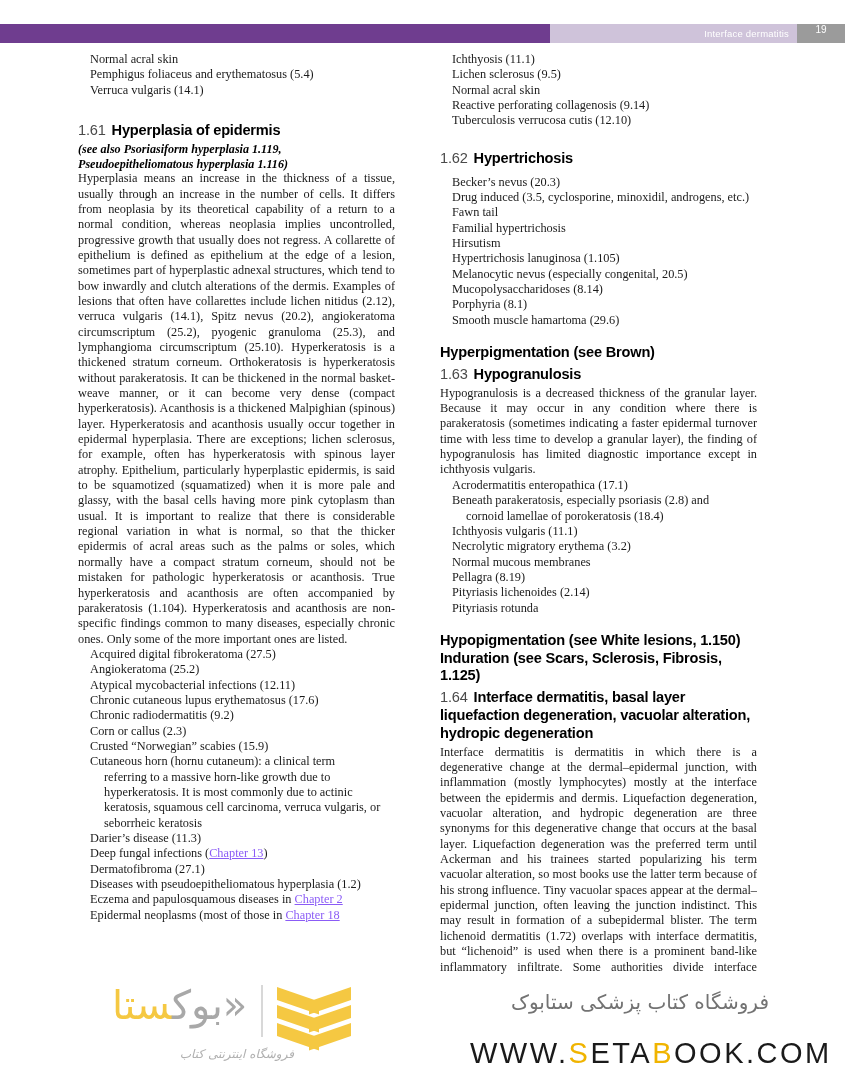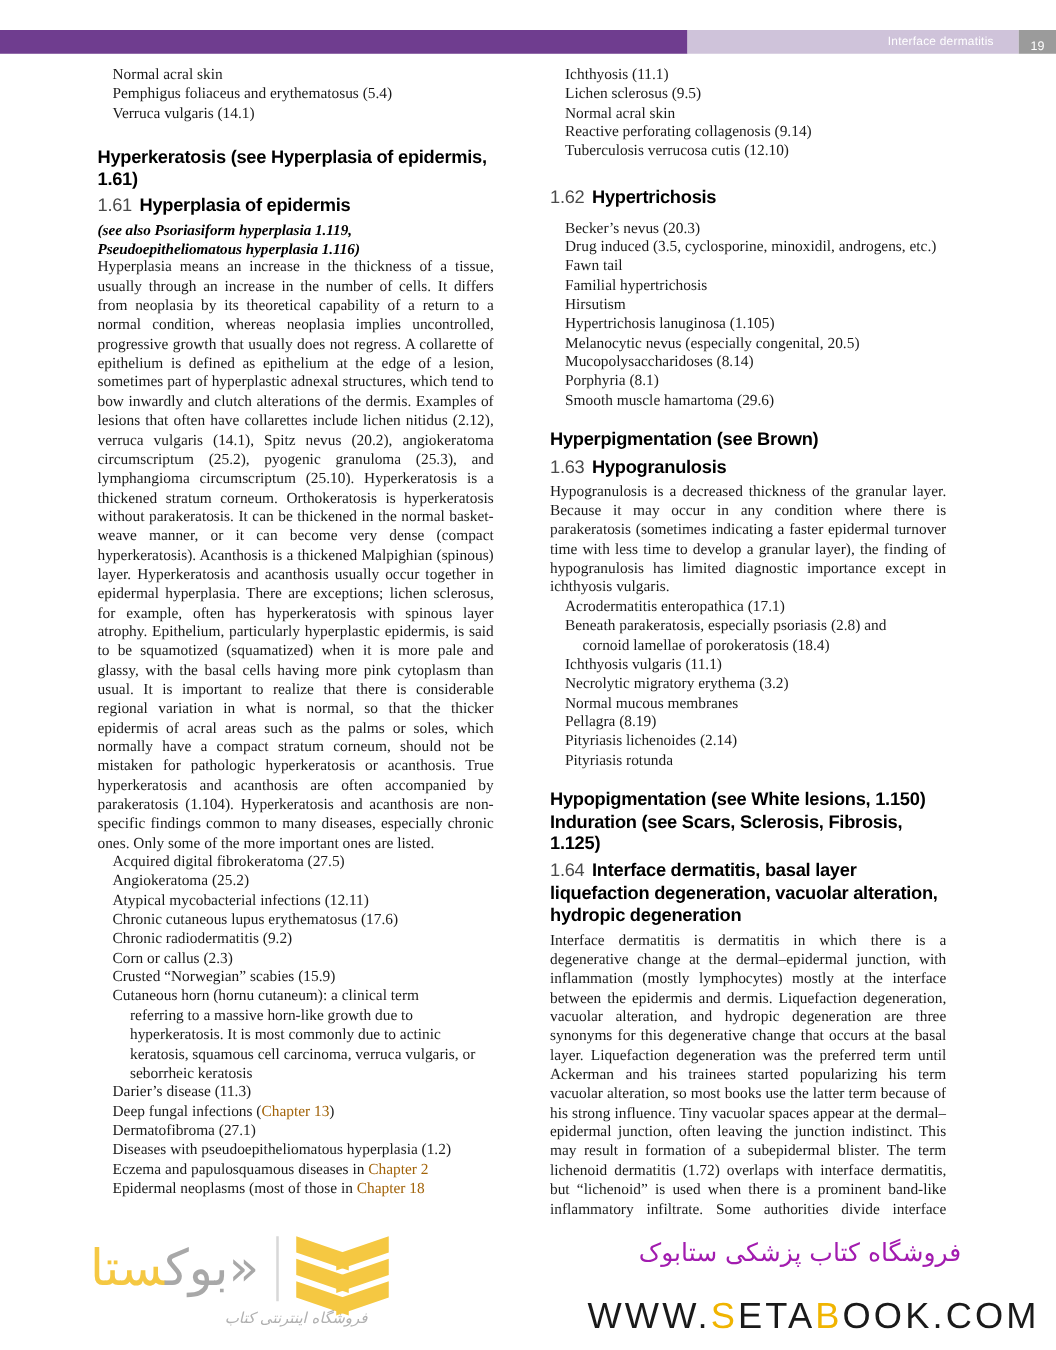--- a/index.html
+++ b/index.html
@@ -34,28 +34,28 @@
     background: #cfc3da;
     display: flex;
     align-items: center;
     justify-content: flex-end;
   }
   .header-title {
     font-family: "Liberation Sans", "DejaVu Sans", sans-serif;
     font-size: 9.5px;
     color: #ffffff;
     letter-spacing: 0.2px;
-    padding-right: 20px;
+    padding-right: 8px;
     white-space: nowrap;
   }
   .header-pagebox {
-    width: 30px;
+    width: 48px;
     background: #9b9b9b;
     display: flex;
-    align-items: flex-end;
+    align-items: flex-start;
     justify-content: center;
   }
   .header-pagenum {
     font-family: "Liberation Sans", "DejaVu Sans", sans-serif;
     font-size: 10px;
     color: #ffffff;
     font-weight: normal;
   }
 
   
@@ -133,21 +133,21 @@
   }
   .seealso {
     font-size: 12.1px;
     line-height: 14.6px;
     font-weight: bold;
     font-style: italic;
     color: #000000;
     margin: 0;
   }
   .it { }
-  .link { color: #a16207; }
+  .link { color: #8b5cf6; text-decoration: underline; }
 
   .sp-3  { height: 3px; }
   .sp-8  { height: 8px; }
   .sp-16 { height: 16px; }
   .sp-20 { height: 20px; }
 
   
   .footer {
     position: absolute;
     left: 0;
@@ -160,22 +160,23 @@
   }
   .footer-left {
     position: absolute;
     left: 72px;
     top: 8px;
     width: 300px;
     height: 88px;
   }
   .logo-wrap {
     display: flex;
-    align-items: center;
+    align-items: flex-start;
     height: 60px;
+    margin-left: 40px;
   }
   .logo-script {
     font-family: "DejaVu Sans", sans-serif;
     font-size: 40px;
     color: #a8a8a8;
     direction: rtl;
     line-height: 1;
     letter-spacing: -1px;
     white-space: nowrap;
   }
@@ -234,21 +235,21 @@
   .footer-right {
     position: absolute;
     left: 470px;
     top: 12px;
     width: 340px;
     text-align: center;
   }
   .fa-line {
     font-family: "DejaVu Sans", sans-serif;
     font-size: 20px;
-    color: #a21caf;
+    color: #737373;
     direction: rtl;
     line-height: 1.3;
     white-space: nowrap;
   }
   .url-line {
     font-family: "Liberation Sans", "DejaVu Sans", sans-serif;
     font-size: 29px;
     letter-spacing: 2.5px;
     color: #1a1a1a;
     margin-top: 22px;
@@ -274,21 +275,20 @@
   <div class="col col-left">
 
     <ul class="list">
       <li>Normal acral skin</li>
       <li>Pemphigus foliaceus and erythematosus (5.4)</li>
       <li>Verruca vulgaris (14.1)</li>
     </ul>
 
     <div class="sp-20"></div>
 
-    <h2 class="head-major">Hyperkeratosis (see Hyperplasia of epidermis, 1.61)</h2>
 
     <div class="sp-3"></div>
 
     <h3 class="head-num">
       <span class="numpart">1.61</span><span>Hyperplasia of epidermis</span>
     </h3>
 
     <div class="sp-3"></div>
 
     <p class="seealso">(see also Psoriasiform hyperplasia 1.119, Pseudoepitheliomatous hyperplasia 1.116)</p>

